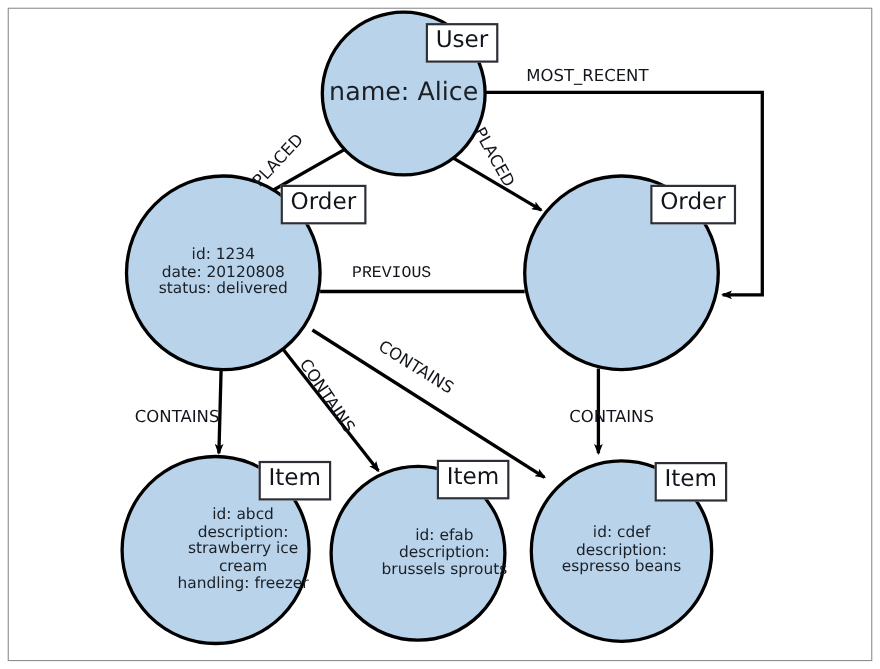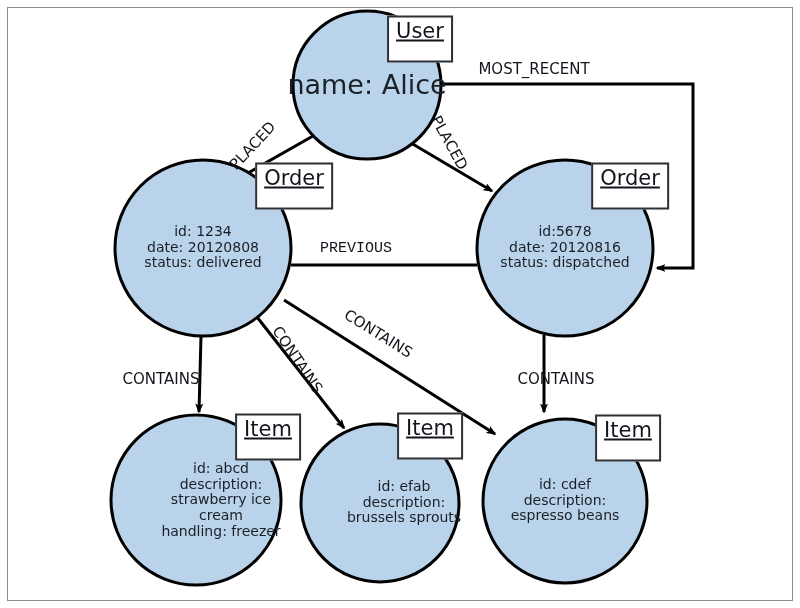--- a/index.html
+++ b/index.html
@@ -46,33 +46,32 @@
     position: absolute;
     text-align: center;
     color: #1b2027;
     font-size: 14px;
     line-height: 1.12;
     white-space: pre-line;
     transform: translate(-50%, -50%);
     pointer-events: none;
   }
   .node-text.big {
-    font-size: 27px;
+    font-size: 23px;
   }
   .type-box {
     position: absolute;
     background: #ffffff;
     border: 2px solid #2b2f36;
     color: #12161c;
     font-size: 21px;
     line-height: 1;
-    padding: 3px 7px 19px 7px;
+    padding: 3px 7px 8px 7px;
     white-space: nowrap;
     transform: translate(-50%, -50%);
-    text-decoration: underline;
   }
   .edge-label {
     position: absolute;
     color: #12161c;
     font-size: 15px;
     line-height: 1;
     white-space: nowrap;
     transform-origin: 50% 50%;
   }
 </style>
@@ -111,23 +110,20 @@
     <circle class="node-circle" cx="565" cy="248" r="88"></circle>
     <circle class="node-circle" cx="196" cy="500" r="85"></circle>
     <circle class="node-circle" cx="380" cy="503" r="79"></circle>
     <circle class="node-circle" cx="565" cy="501" r="82"></circle>
   </svg>
 
   <div class="node-text big" style="left:367px; top:85px;">name: Alice</div>
   <div class="node-text" style="left:203px; top:248px;">id: 1234
 date: 20120808
 status: delivered</div>
-  <div class="node-text" style="left:565px; top:248px;">id:5678
-date: 20120816
-status: dispatched</div>
   <div class="node-text" style="left:196px; top:500px;margin-left:25px;">id: abcd
 description:
 strawberry ice
 cream
 handling: freezer</div>
   <div class="node-text" style="left:380px; top:503px;padding-left:48px;">id: efab
 description:
 brussels sprouts</div>
   <div class="node-text" style="left:565px; top:501px;">id: cdef
 description:

